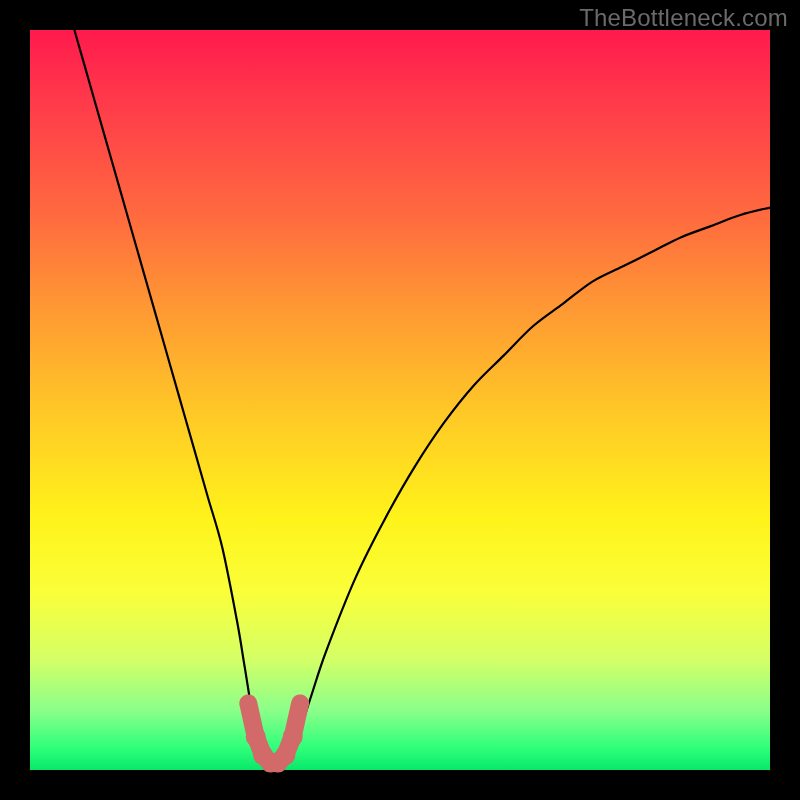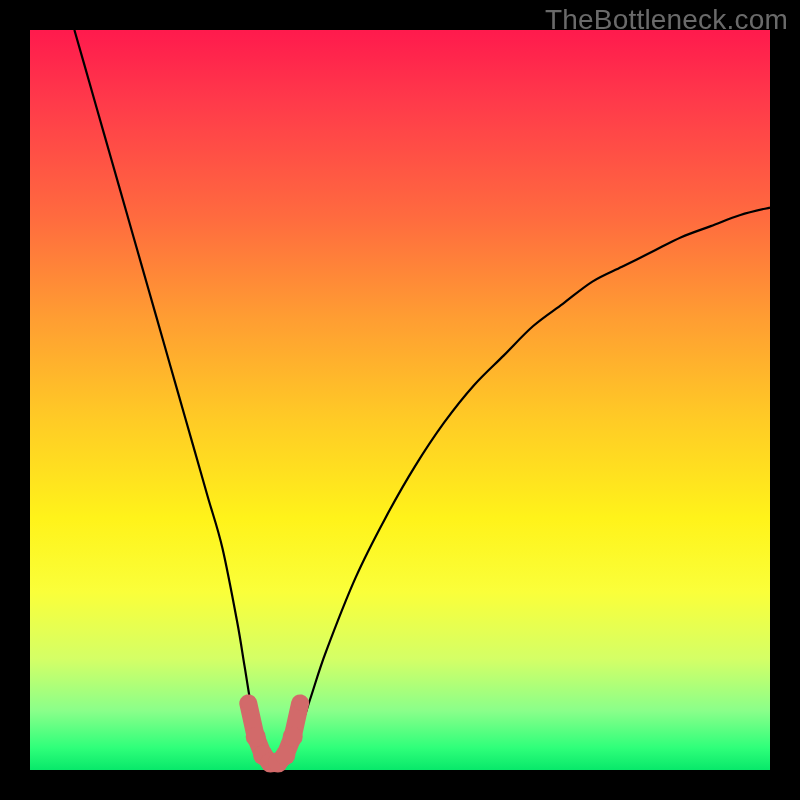--- a/index.html
+++ b/index.html
@@ -37,21 +37,21 @@
       #8aff8a 92%,
       #2fff7a 97%,
       #08e86a 100%
     );
   }
   .watermark {
     position: absolute;
     top: 4px;
     right: 12px;
     color: #6a6a6a;
-    font-size: 28px;
+    font-size: 24px;
     font-weight: 500;
     letter-spacing: 0.2px;
     user-select: none;
   }
   svg.curve {
     position: absolute;
     left: 0;
     top: 0;
     width: 740px;
     height: 740px;

